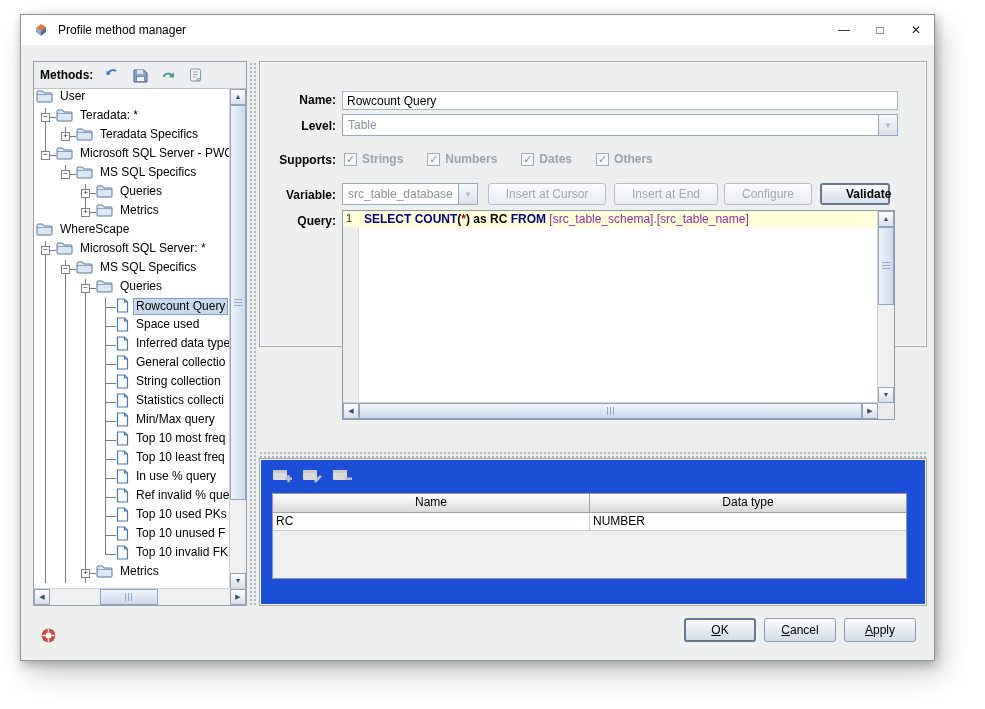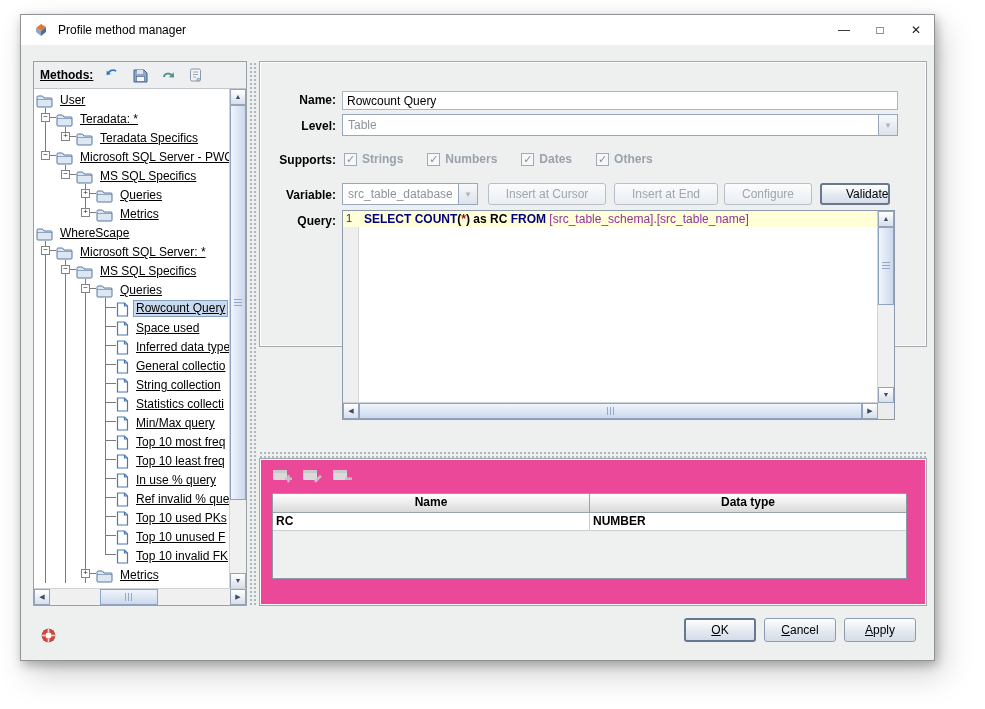--- a/index.html
+++ b/index.html
@@ -17,27 +17,27 @@
   .title { margin-left:9px; font-size:12px; color:#000; }
   .win-controls { margin-left:auto; display:flex; height:100%; }
   .win-btn { width:36px; display:flex; align-items:center; justify-content:center;
              font-size:12px; color:#1a1a1a; cursor:default; }
 
   
   .left-panel { position:absolute; left:12px; top:46px; width:214px; height:545px;
                 background:#fff; border:1px solid #98a0a8; box-sizing:border-box; }
   .methods-toolbar { position:absolute; left:0; top:0; right:0; height:27px; background:#edeff0;
                      border-bottom:1px solid #c2c6ca; display:flex; align-items:center;
-                     padding:0 6px; gap:10px; box-sizing:border-box;text-decoration:underline; }
+                     padding:0 6px; gap:10px; box-sizing:border-box; }
   .methods-label { font-weight:bold; font-size:12px; }
   .tool-btn { border:none; background:transparent; width:18px; height:18px; padding:0;
               display:flex; align-items:center; justify-content:center; }
 
   .tree { position:absolute; left:0; top:27px; right:16px; bottom:16px; background:#fff; overflow:hidden; }
-  .tree-row { display:flex; align-items:flex-end; height:19px; padding-left:2px; white-space:nowrap;text-decoration:underline; }
+  .tree-row { display:flex; align-items:flex-start; height:19px; padding-left:2px; white-space:nowrap; }
   .gcell { position:relative; width:20px; height:19px; flex:none; }
   .gcell i, .gcell b { font-style:normal; }
   .vfull { position:absolute; left:9px; top:0; bottom:0; width:1px; background:#7b7b7b; }
   .vtop  { position:absolute; left:9px; top:0; height:10px; width:1px; background:#7b7b7b; }
   .vbot  { position:absolute; left:9px; top:10px; bottom:0; width:1px; background:#7b7b7b; }
   .hstub { position:absolute; left:9px; top:9px; width:11px; height:1px; background:#7b7b7b; }
   .handle{ position:absolute; left:5px; top:5px; width:9px; height:9px; background:#fff;
            border:1px solid #808488; box-sizing:border-box; font-weight:normal;
            font-size:8px; line-height:6px; text-align:center; color:#222; }
   .ticon { flex:none; margin-right:4px; }
@@ -90,38 +90,38 @@
 
   .supports-row { position:absolute; left:84px; top:89px; display:flex; gap:24px; align-items:center; height:16px; }
   .cb-item { display:flex; align-items:center; gap:5px; }
   .cb { width:13px; height:13px; border:1px solid #9cacb8; background:#f6f7f8; color:#85909c;
         font-size:11px; line-height:11px; text-align:center; box-sizing:border-box; flex:none; }
   .cb-label { font-weight:bold; font-size:12px; color:#9aa2ab; }
 
   .btn { position:absolute; top:121px; height:22px; font-size:12px; font-family:inherit; color:#000;
          background:linear-gradient(#ffffff,#e3e9f1 55%,#d7dfe9); border:1px solid #98a6ba; border-radius:3px; }
   .btn.disabled { color:#a0a6ae; border-color:#b6c0cb; background:linear-gradient(#fbfcfd,#e9edf2); }
-  .btn.validate { font-weight:normal; border:2px solid #68788e;padding-left:24px; }
+  .btn.validate { font-weight:bold; border:2px solid #68788e;padding-left:24px; }
 
   .editor { position:absolute; left:82px; top:148px; width:553px; height:210px; background:#fff;
             border:1px solid #8b9aad; box-sizing:border-box; }
   .gutter { position:absolute; left:0; top:0; bottom:16px; width:15px; background:#efefef;
             border-right:1px solid #d8d8d8; }
   .active-line { position:absolute; left:0; top:0; right:16px; height:16px; background:var(--active-line); }
   .line-num { position:absolute; left:3px; top:1px; font-size:11px; color:#333; }
   .code-line { position:absolute; left:21px; top:1px; font-size:12px; white-space:pre; }
   .tok-keyword { color:var(--keyword); font-weight:bold; }
   .tok-plain { color:#000; font-weight:bold; }
   .tok-star { color:var(--star); font-weight:bold; }
   .tok-ident { color:var(--identifier); }
   .ed-sbv { right:0; top:0; bottom:16px; width:16px; border-left:1px solid #cfd3d6; }
   .ed-sbh { left:0; right:16px; bottom:0; height:16px; border-top:1px solid #cfd3d6; }
 
   
-  .right-bottom { position:absolute; left:238px; top:443px; width:668px; height:148px; background:#ec4899;font-weight:bold; }
+  .right-bottom { position:absolute; left:238px; top:443px; width:668px; height:148px; background:#1d4ed8; }
   .mini-icons { position:absolute; left:12px; top:9px; display:flex; gap:8px; }
   .mini-btn { width:22px; height:17px; border:none; background:transparent; padding:0; }
   .result-table { position:absolute; left:12px; top:34px; width:635px; height:86px;
                   border:1px solid #8e9aa8; background:#eff1f1; box-sizing:border-box; }
   .rt-header { display:flex; height:18px; border-bottom:1px solid #9aa2ac; }
   .rt-hcell { flex:1; text-align:center; font-size:12px; line-height:17px;
               background:linear-gradient(#ffffff,#d9d9d9); border-right:1px solid #9aa2ac; box-sizing:border-box; }
   .rt-hcell:last-child { border-right:none; }
   .rt-row { display:flex; height:17px; background:#fff; border-bottom:1px solid #c9ced3; }
   .rt-cell { flex:1; font-size:12px; line-height:16px; padding:0 3px; border-right:1px solid #c9ced3;

